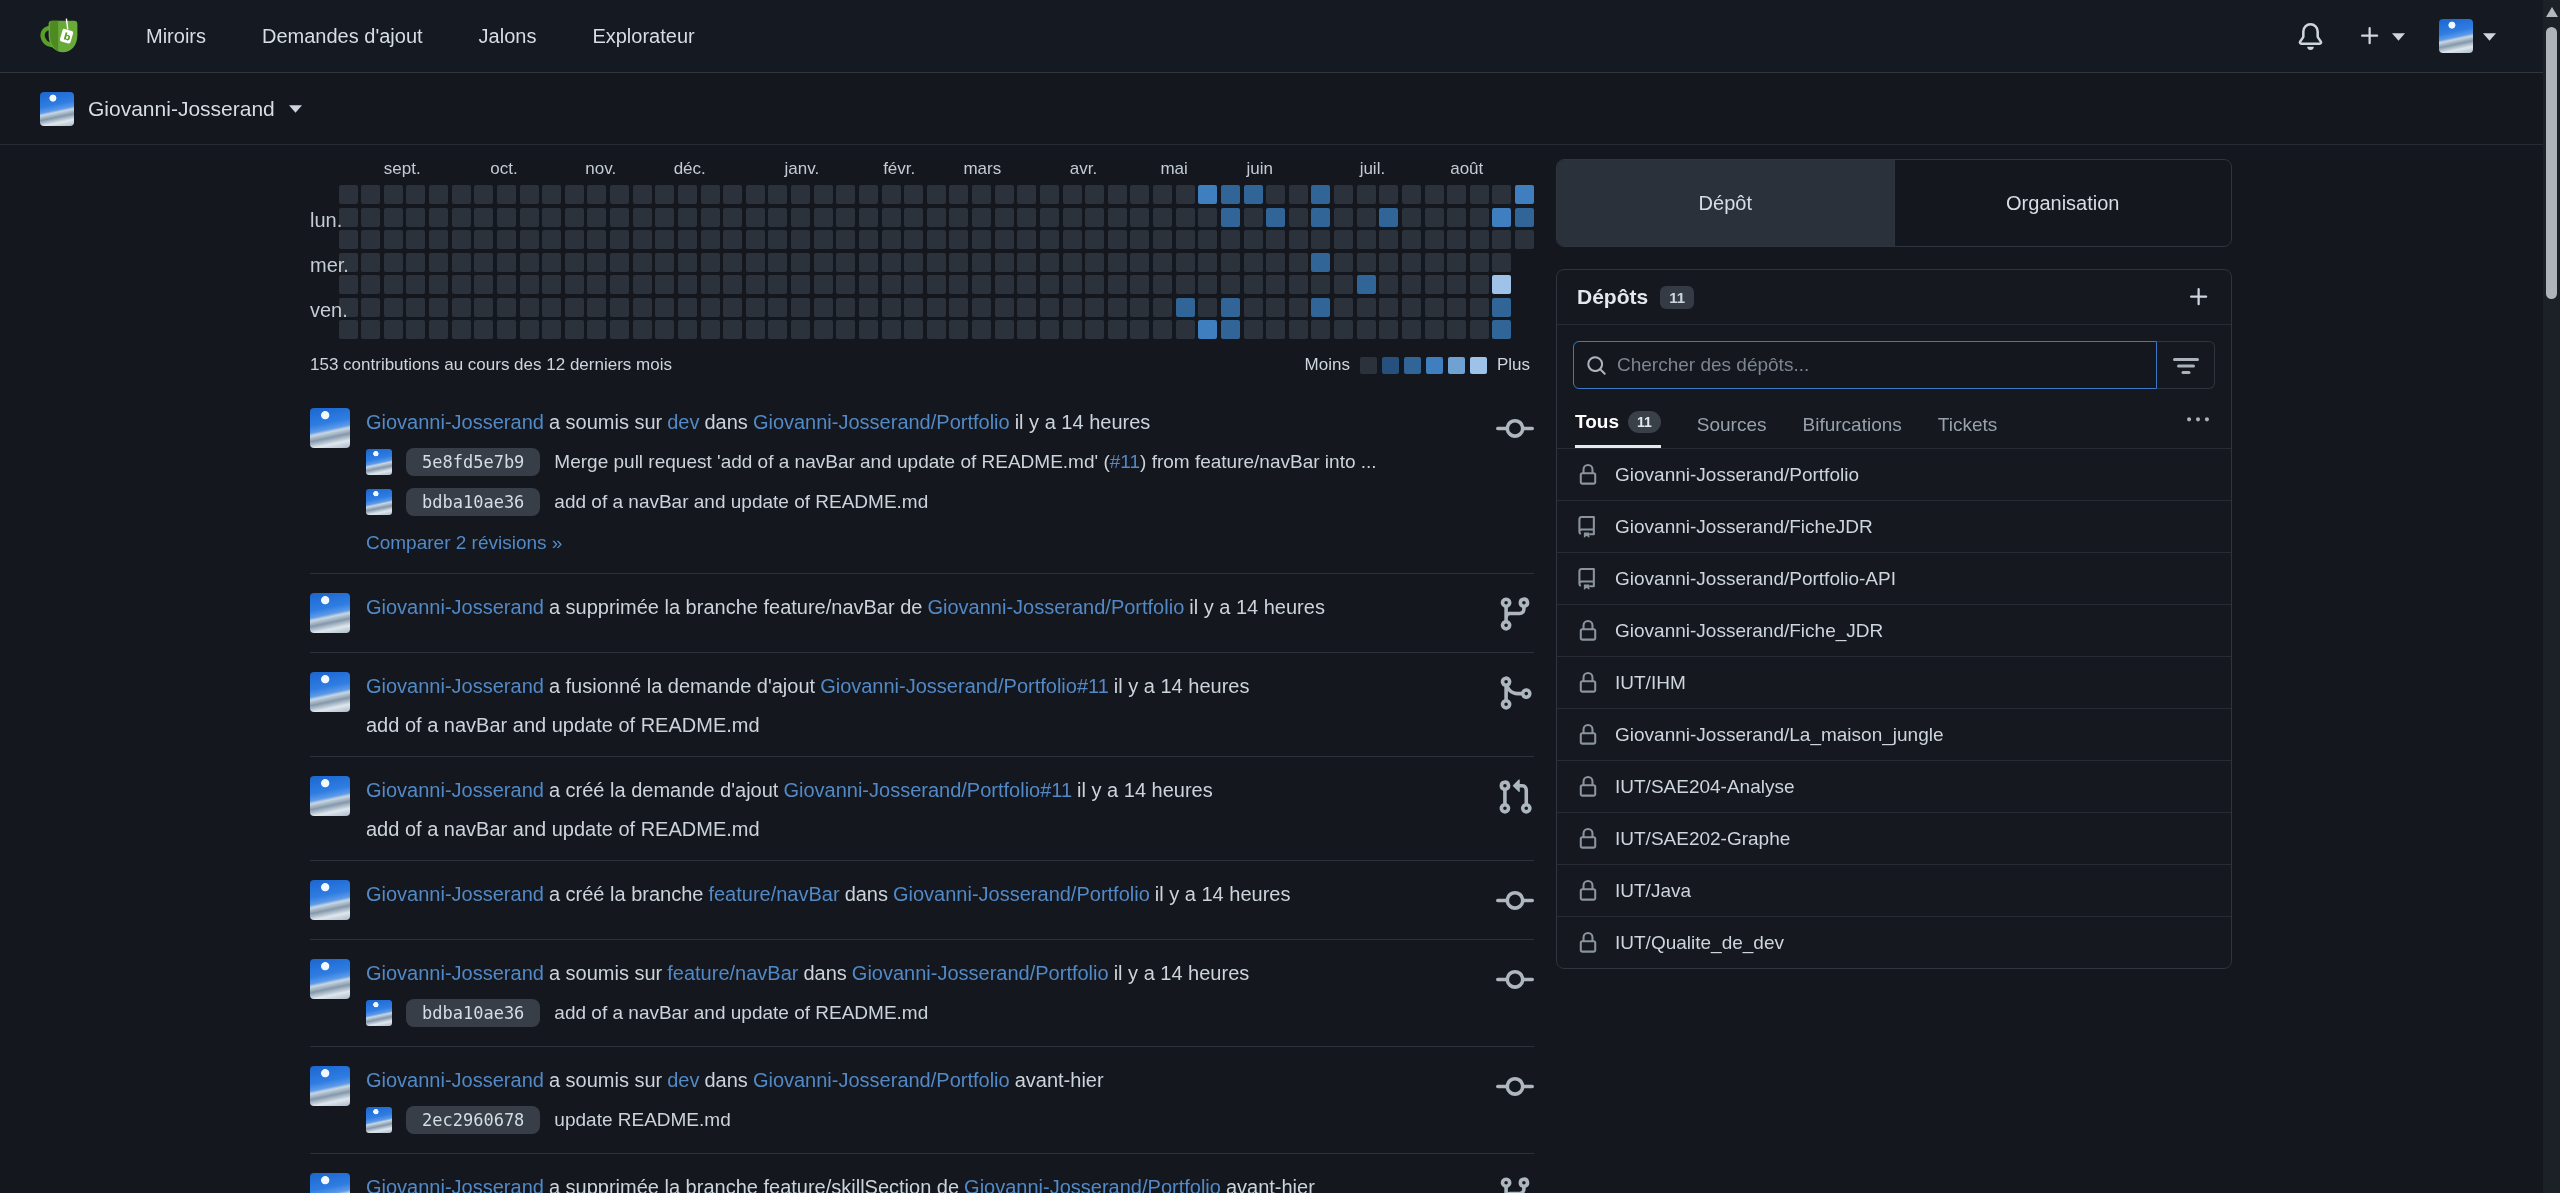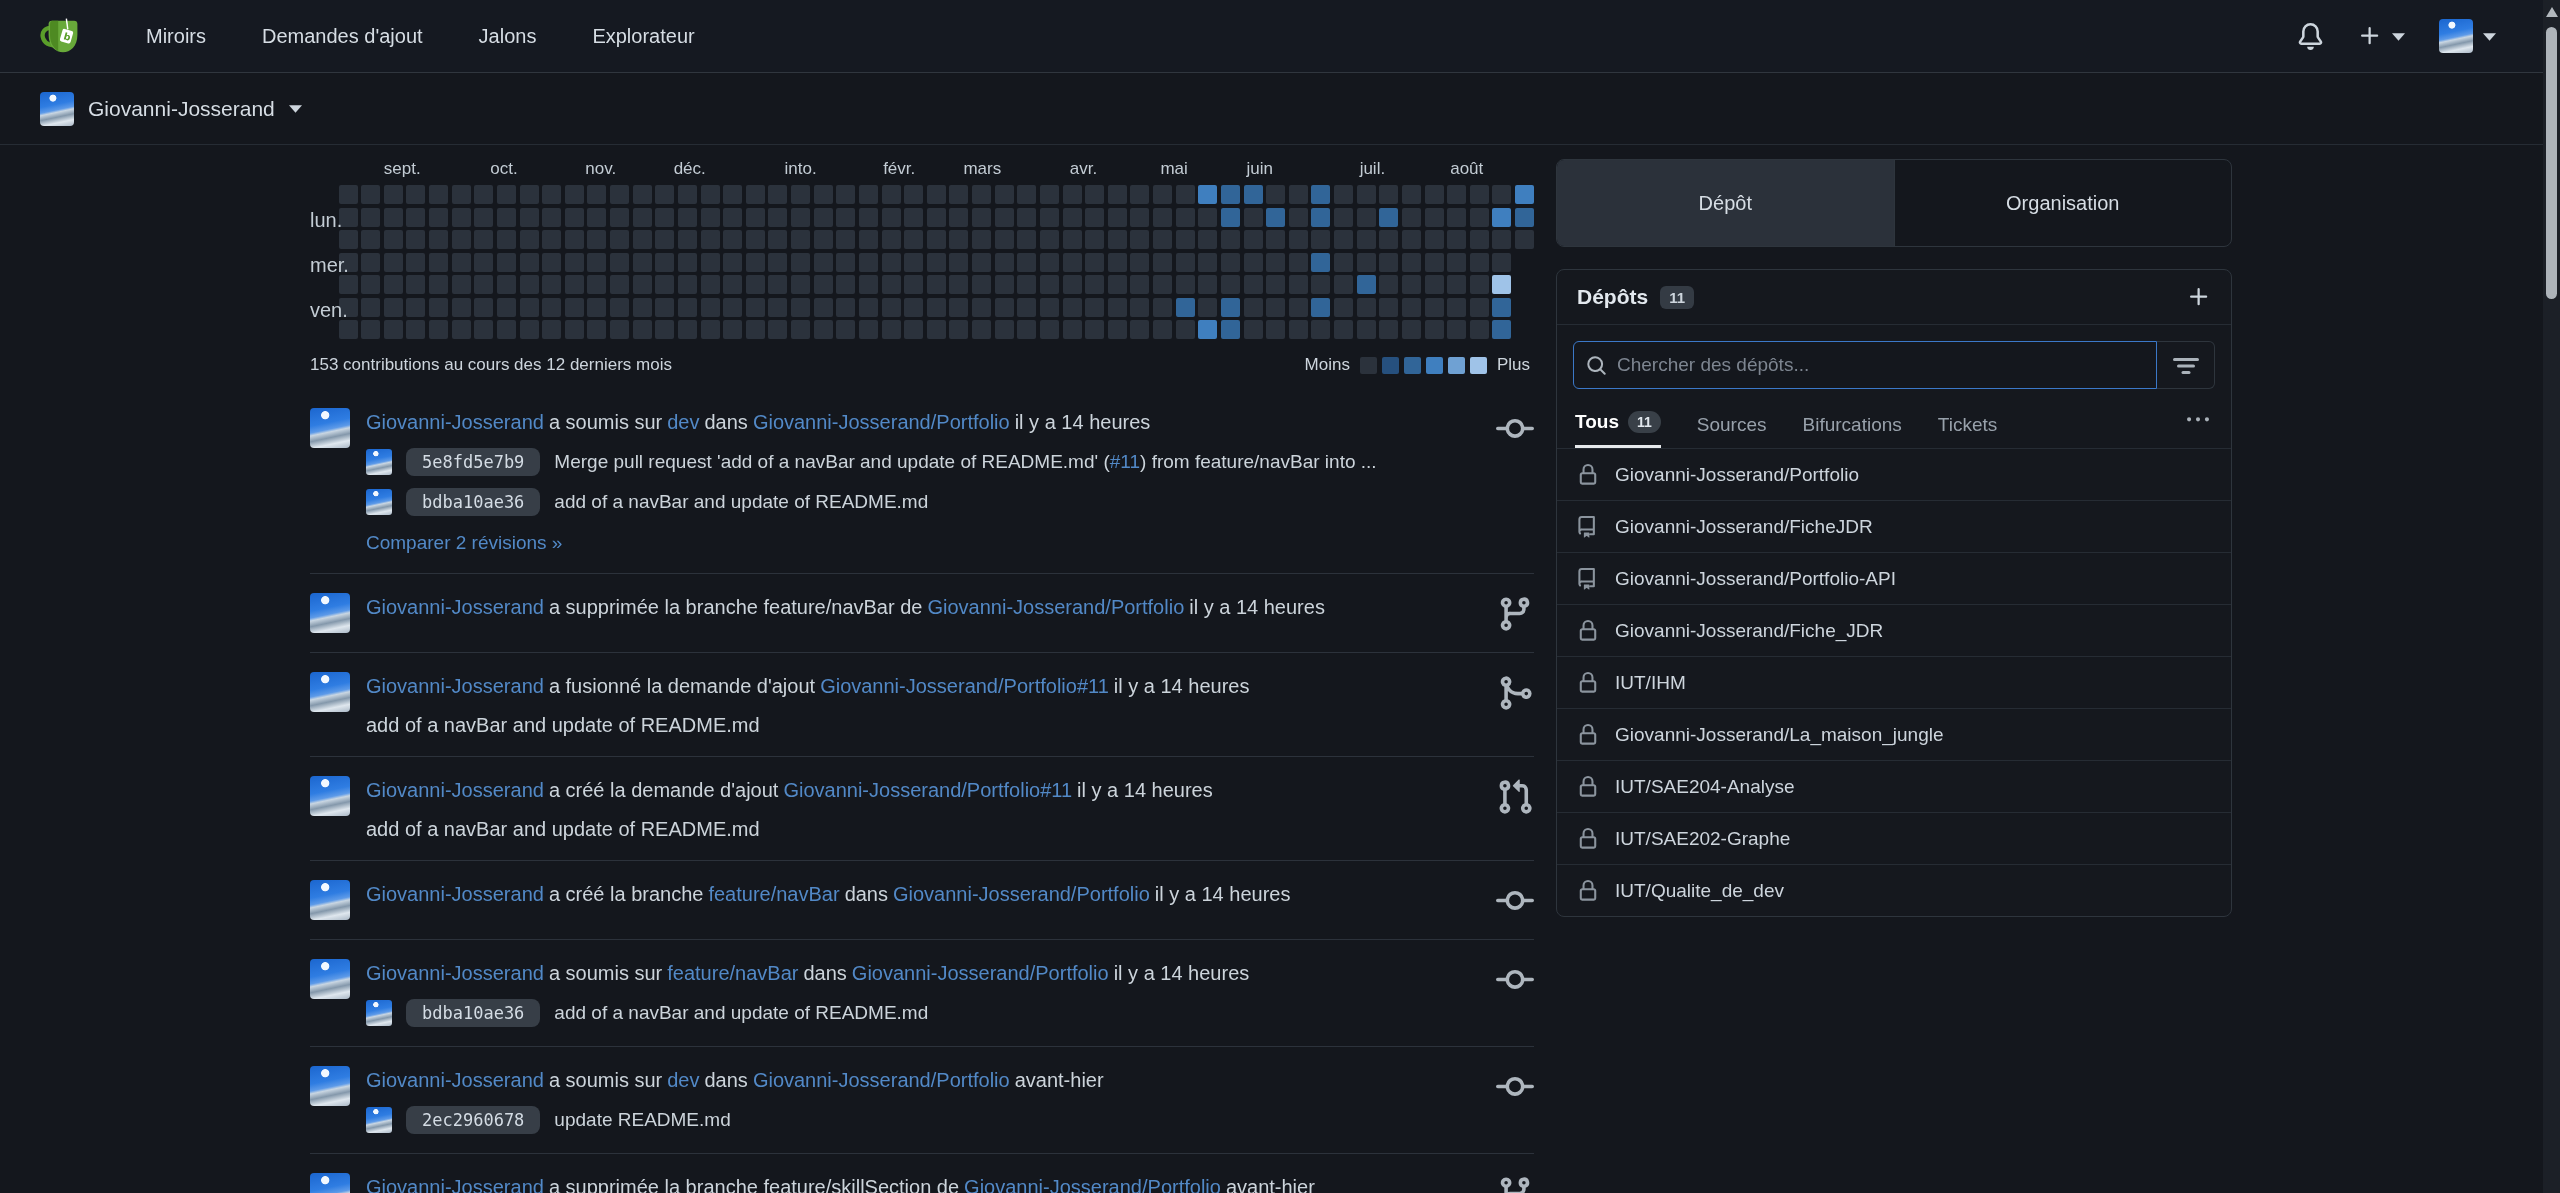--- a/index.html
+++ b/index.html
@@ -206,21 +206,21 @@
 <div class="main">
 
   <div class="col-left">
 
     <section class="heatmap">
       <div class="hm-months" id="hm-months">
           <span style="left: 15.848px;">sept.</span>
           <span style="left: 122.256px;">oct.</span>
           <span style="left: 217.344px;">nov.</span>
           <span style="left: 305.64px;">déc.</span>
-          <span style="left: 416.576px;">into.</span>
+          <span style="left: 416.576px;">janv.</span>
           <span style="left: 507.136px; margin-left: 8px;">févr.</span>
           <span style="left: 595.432px;">mars</span>
           <span style="left: 701.84px;">avr.</span>
           <span style="left: 792.4px;">mai</span>
           <span style="left: 878.432px;">juin</span>
           <span style="left: 991.632px;">juil.</span>
           <span style="left: 1082.19px;">août</span>
         </div>
       <div class="hm-body">
         <div class="hm-daylabels" id="hm-days">
@@ -827,20 +827,26 @@
           <li class="repo-item">
             <svg viewBox="0 0 16 16" width="22" height="22" fill="currentColor">
               <path d="M4 4a4 4 0 0 1 8 0v2h.25c.966 0 1.75.784 1.75 1.75v5.5A1.75 1.75 0 0 1 12.25 15h-8.5A1.75 1.75 0 0 1 2 13.25v-5.5C2 6.784 2.784 6 3.75 6H4Zm8.25 3.5h-8.5a.25.25 0 0 0-.25.25v5.5c0 .138.112.25.25.25h8.5a.25.25 0 0 0 .25-.25v-5.5a.25.25 0 0 0-.25-.25ZM10.5 6V4a2.5 2.5 0 1 0-5 0v2Z"></path>
             </svg>
             <span>IUT/SAE202-Graphe</span>
           </li>
           <li class="repo-item">
             <svg viewBox="0 0 16 16" width="22" height="22" fill="currentColor">
               <path d="M4 4a4 4 0 0 1 8 0v2h.25c.966 0 1.75.784 1.75 1.75v5.5A1.75 1.75 0 0 1 12.25 15h-8.5A1.75 1.75 0 0 1 2 13.25v-5.5C2 6.784 2.784 6 3.75 6H4Zm8.25 3.5h-8.5a.25.25 0 0 0-.25.25v5.5c0 .138.112.25.25.25h8.5a.25.25 0 0 0 .25-.25v-5.5a.25.25 0 0 0-.25-.25ZM10.5 6V4a2.5 2.5 0 1 0-5 0v2Z"></path>
             </svg>
+            <span>IUT/Java</span>
+          </li>
+          <li class="repo-item">
+            <svg viewBox="0 0 16 16" width="22" height="22" fill="currentColor">
+              <path d="M4 4a4 4 0 0 1 8 0v2h.25c.966 0 1.75.784 1.75 1.75v5.5A1.75 1.75 0 0 1 12.25 15h-8.5A1.75 1.75 0 0 1 2 13.25v-5.5C2 6.784 2.784 6 3.75 6H4Zm8.25 3.5h-8.5a.25.25 0 0 0-.25.25v5.5c0 .138.112.25.25.25h8.5a.25.25 0 0 0 .25-.25v-5.5a.25.25 0 0 0-.25-.25ZM10.5 6V4a2.5 2.5 0 1 0-5 0v2Z"></path>
+            </svg>
             <span>IUT/Qualite_de_dev</span>
           </li>
         </ul>
     </div>
   </div>
 </div>
 
 <div class="scrollbar">
   <div class="scroll-up"></div>
   <div class="scroll-thumb"></div>

